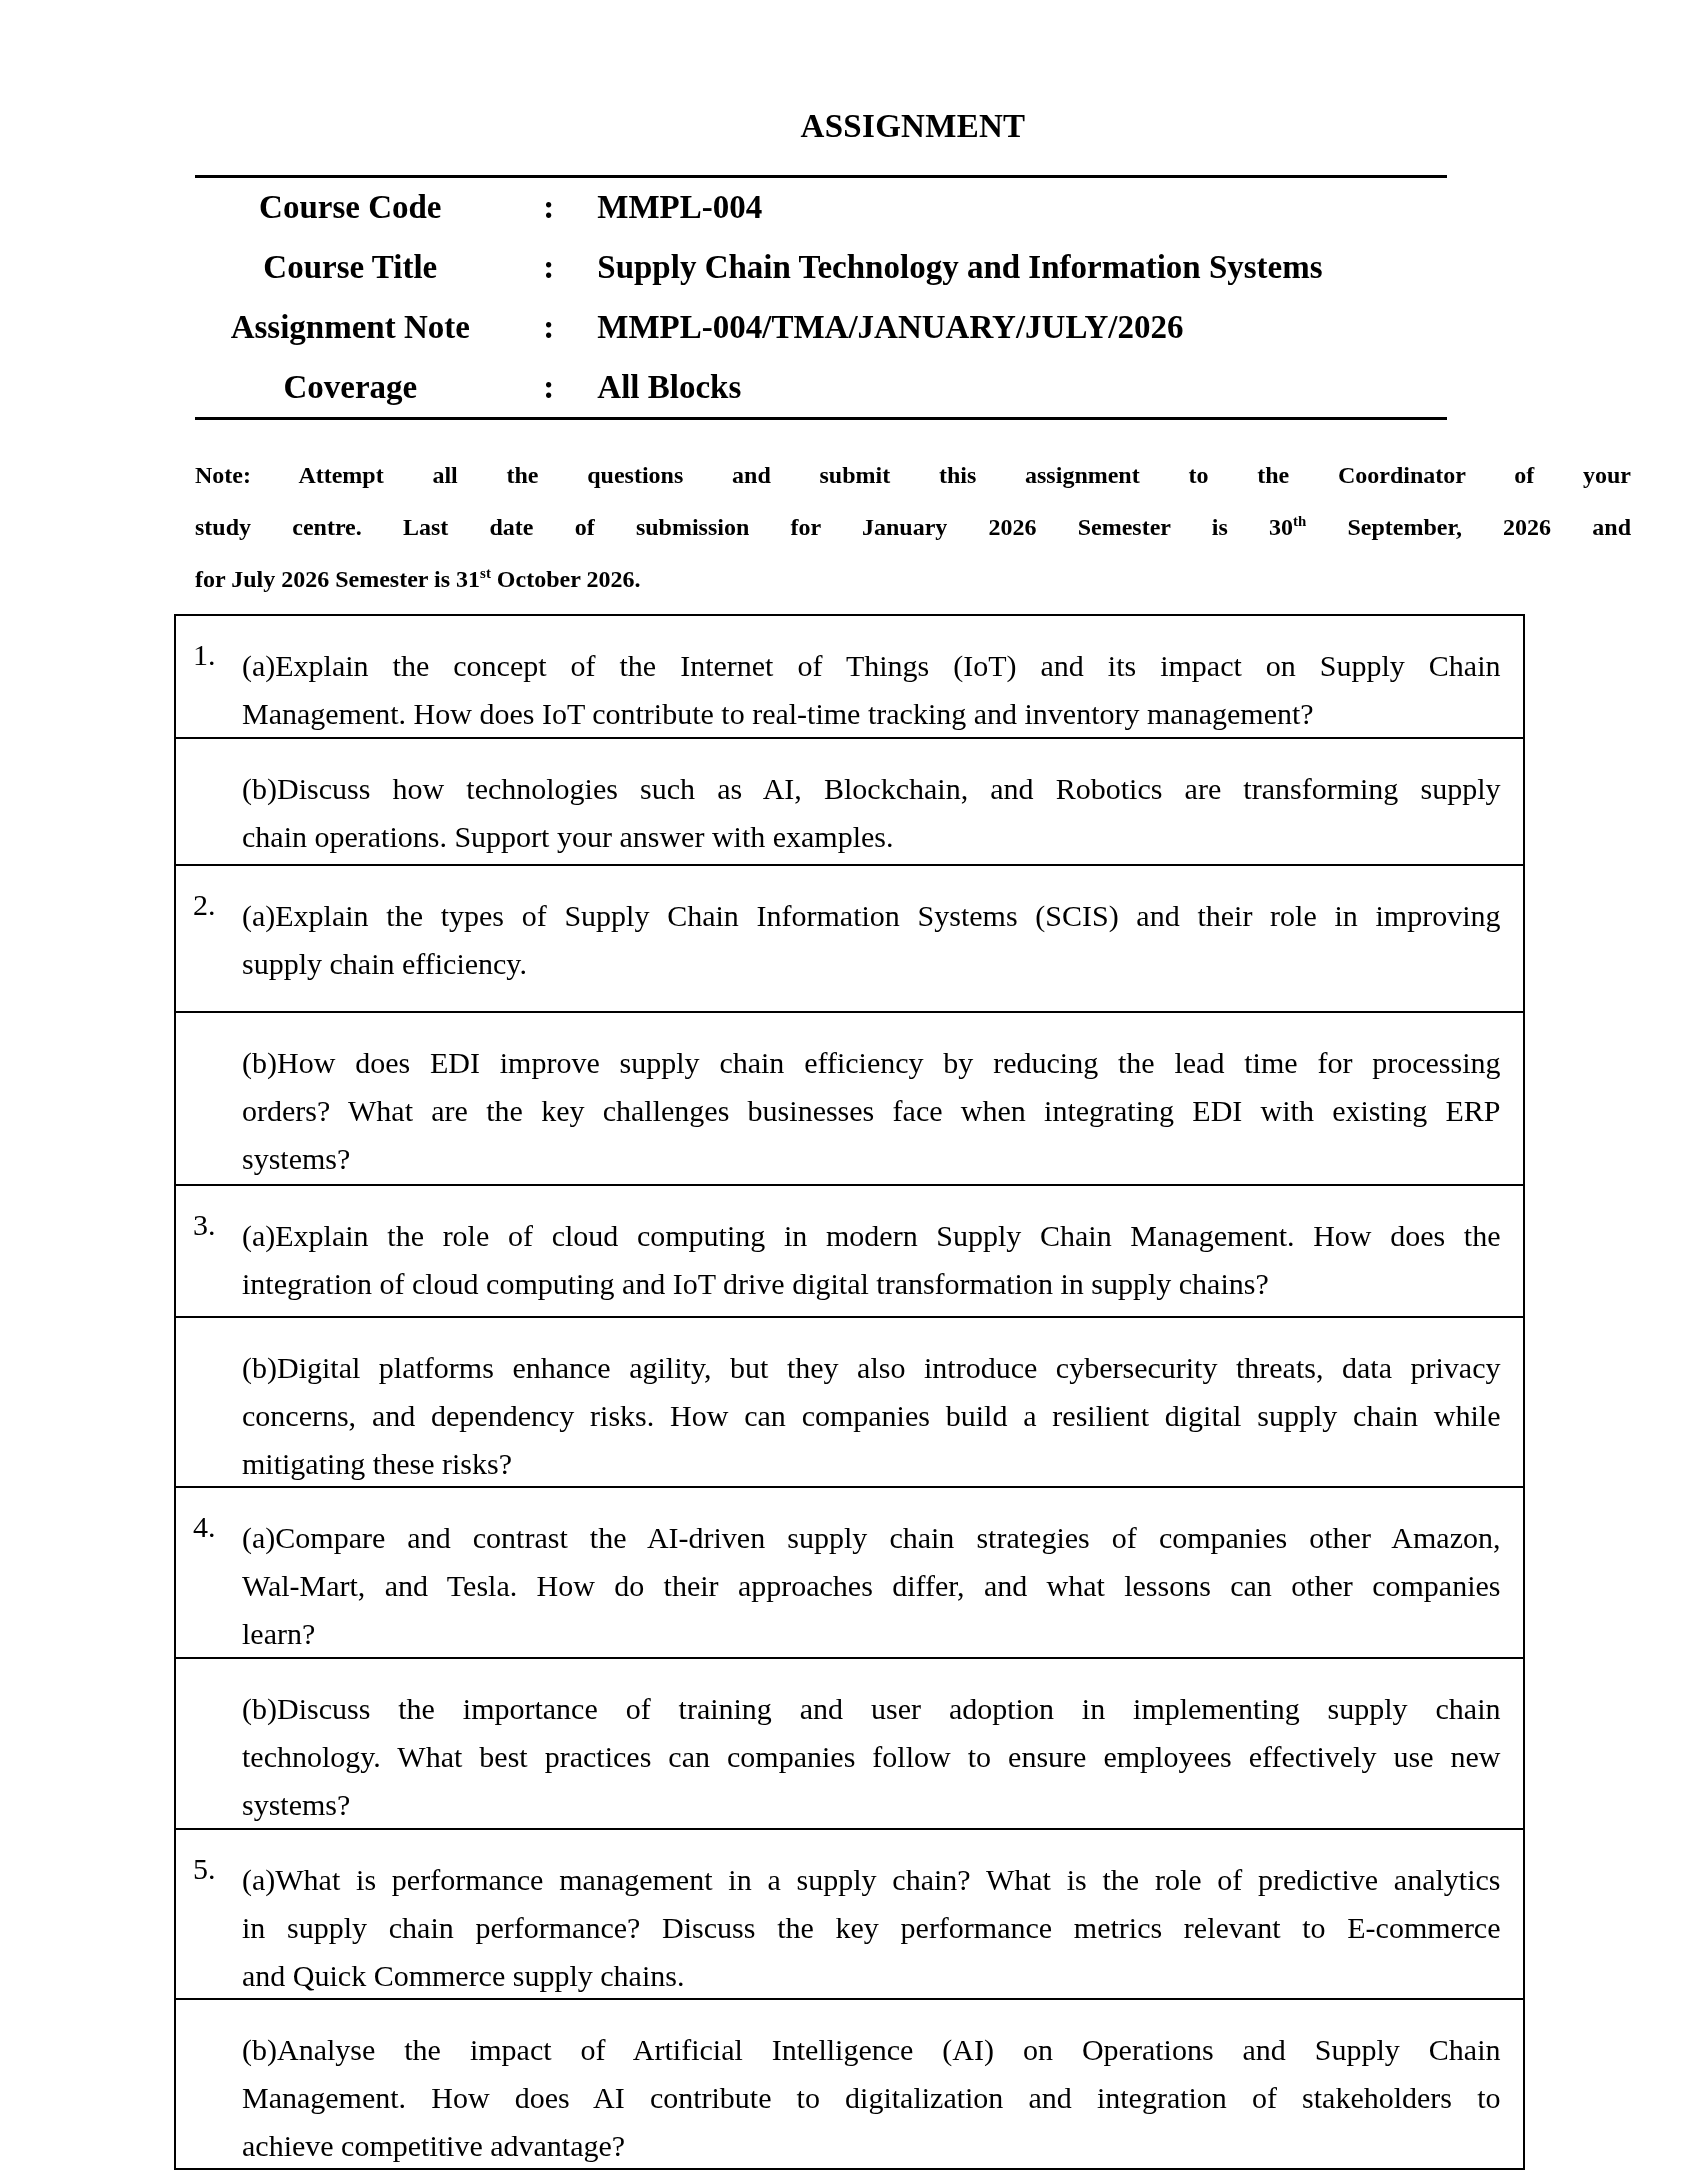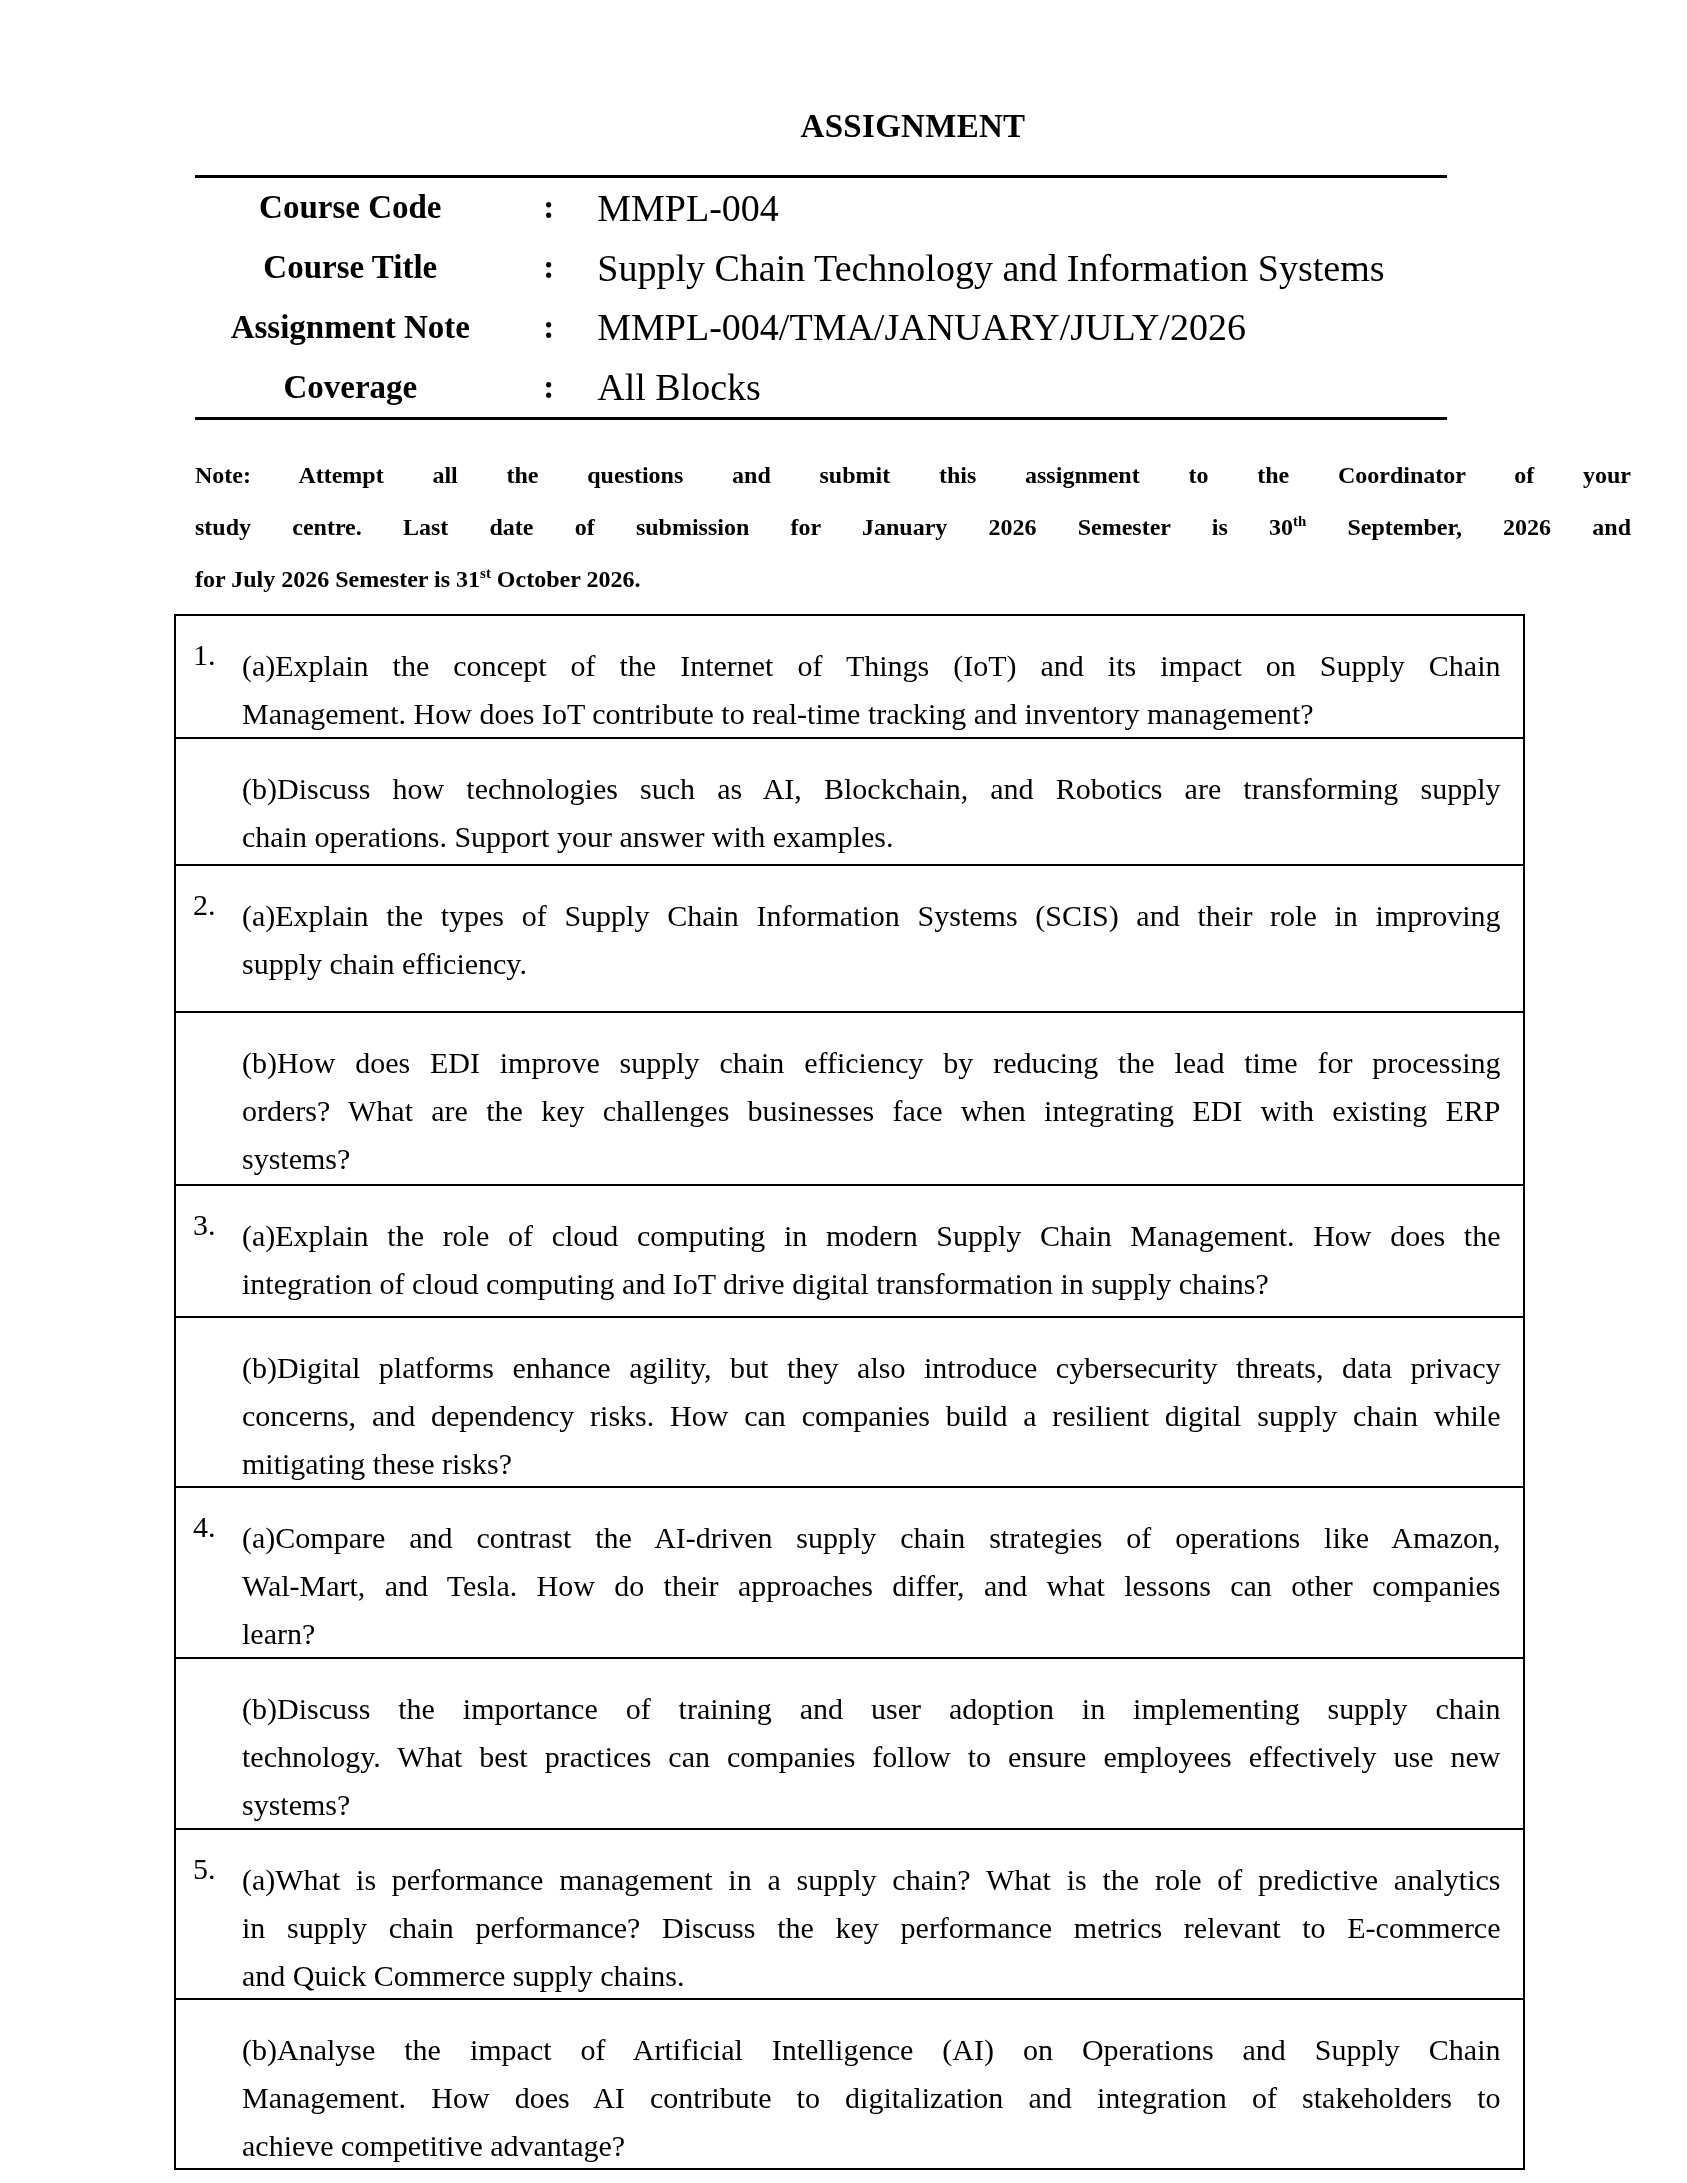--- a/index.html
+++ b/index.html
@@ -20,21 +20,21 @@
   .course-table{
     position:absolute;left:195px;top:175px;width:1252px;height:245px;
     border-top:3.3px solid #000;border-bottom:3.3px solid #000;
     box-sizing:border-box;
     padding-left:5.3px;
     display:flex;flex-direction:column;justify-content:space-around;text-align:center;
   }
   .ci-row{display:flex;align-items:center;height:61px;}
   .ci-label{width:300px;font-weight:bold;font-size:33px;}
   .ci-colon{width:97px;font-weight:bold;font-size:33px;}
-  .ci-value{font-weight:normal;font-size:38px;}
+  .ci-value{font-weight:bold;font-size:33px;}
   
   .note{
     position:absolute;left:195px;top:449px;width:1436px;
     font-weight:bold;font-size:24px;line-height:52px;
   }
   .note-line{white-space:nowrap;text-align:justify;text-align-last:left;}
   .note-line.stretch{text-align-last:justify;}
   sup.ord{font-size:62%;vertical-align:super;line-height:0;}
   
   .q-table{
@@ -145,21 +145,21 @@
               <div class="qline stretch">(b)Digital platforms enhance agility, but they also introduce cybersecurity threats, data privacy</div>
               <div class="qline stretch">concerns, and dependency risks. How can companies build a resilient digital supply chain while</div>
               <div class="qline">mitigating these risks?</div>
             </div>
     </td>
         </tr>
     <tr class="h4a">
           <td>
       <span class="qnum">4.</span>
       <div class="qtext">
-              <div class="qline stretch">(a)Compare and contrast the AI-driven supply chain strategies of operations like Amazon,</div>
+              <div class="qline stretch">(a)Compare and contrast the AI-driven supply chain strategies of companies other Amazon,</div>
               <div class="qline stretch">Wal-Mart, and Tesla. How do their approaches differ, and what lessons can other companies</div>
               <div class="qline">learn?</div>
             </div>
     </td>
         </tr>
     <tr class="h4b">
           <td>
       <div class="qtext">
               <div class="qline stretch">(b)Discuss the importance of training and user adoption in implementing supply chain</div>
               <div class="qline stretch">technology. What best practices can companies follow to ensure employees effectively use new</div>

